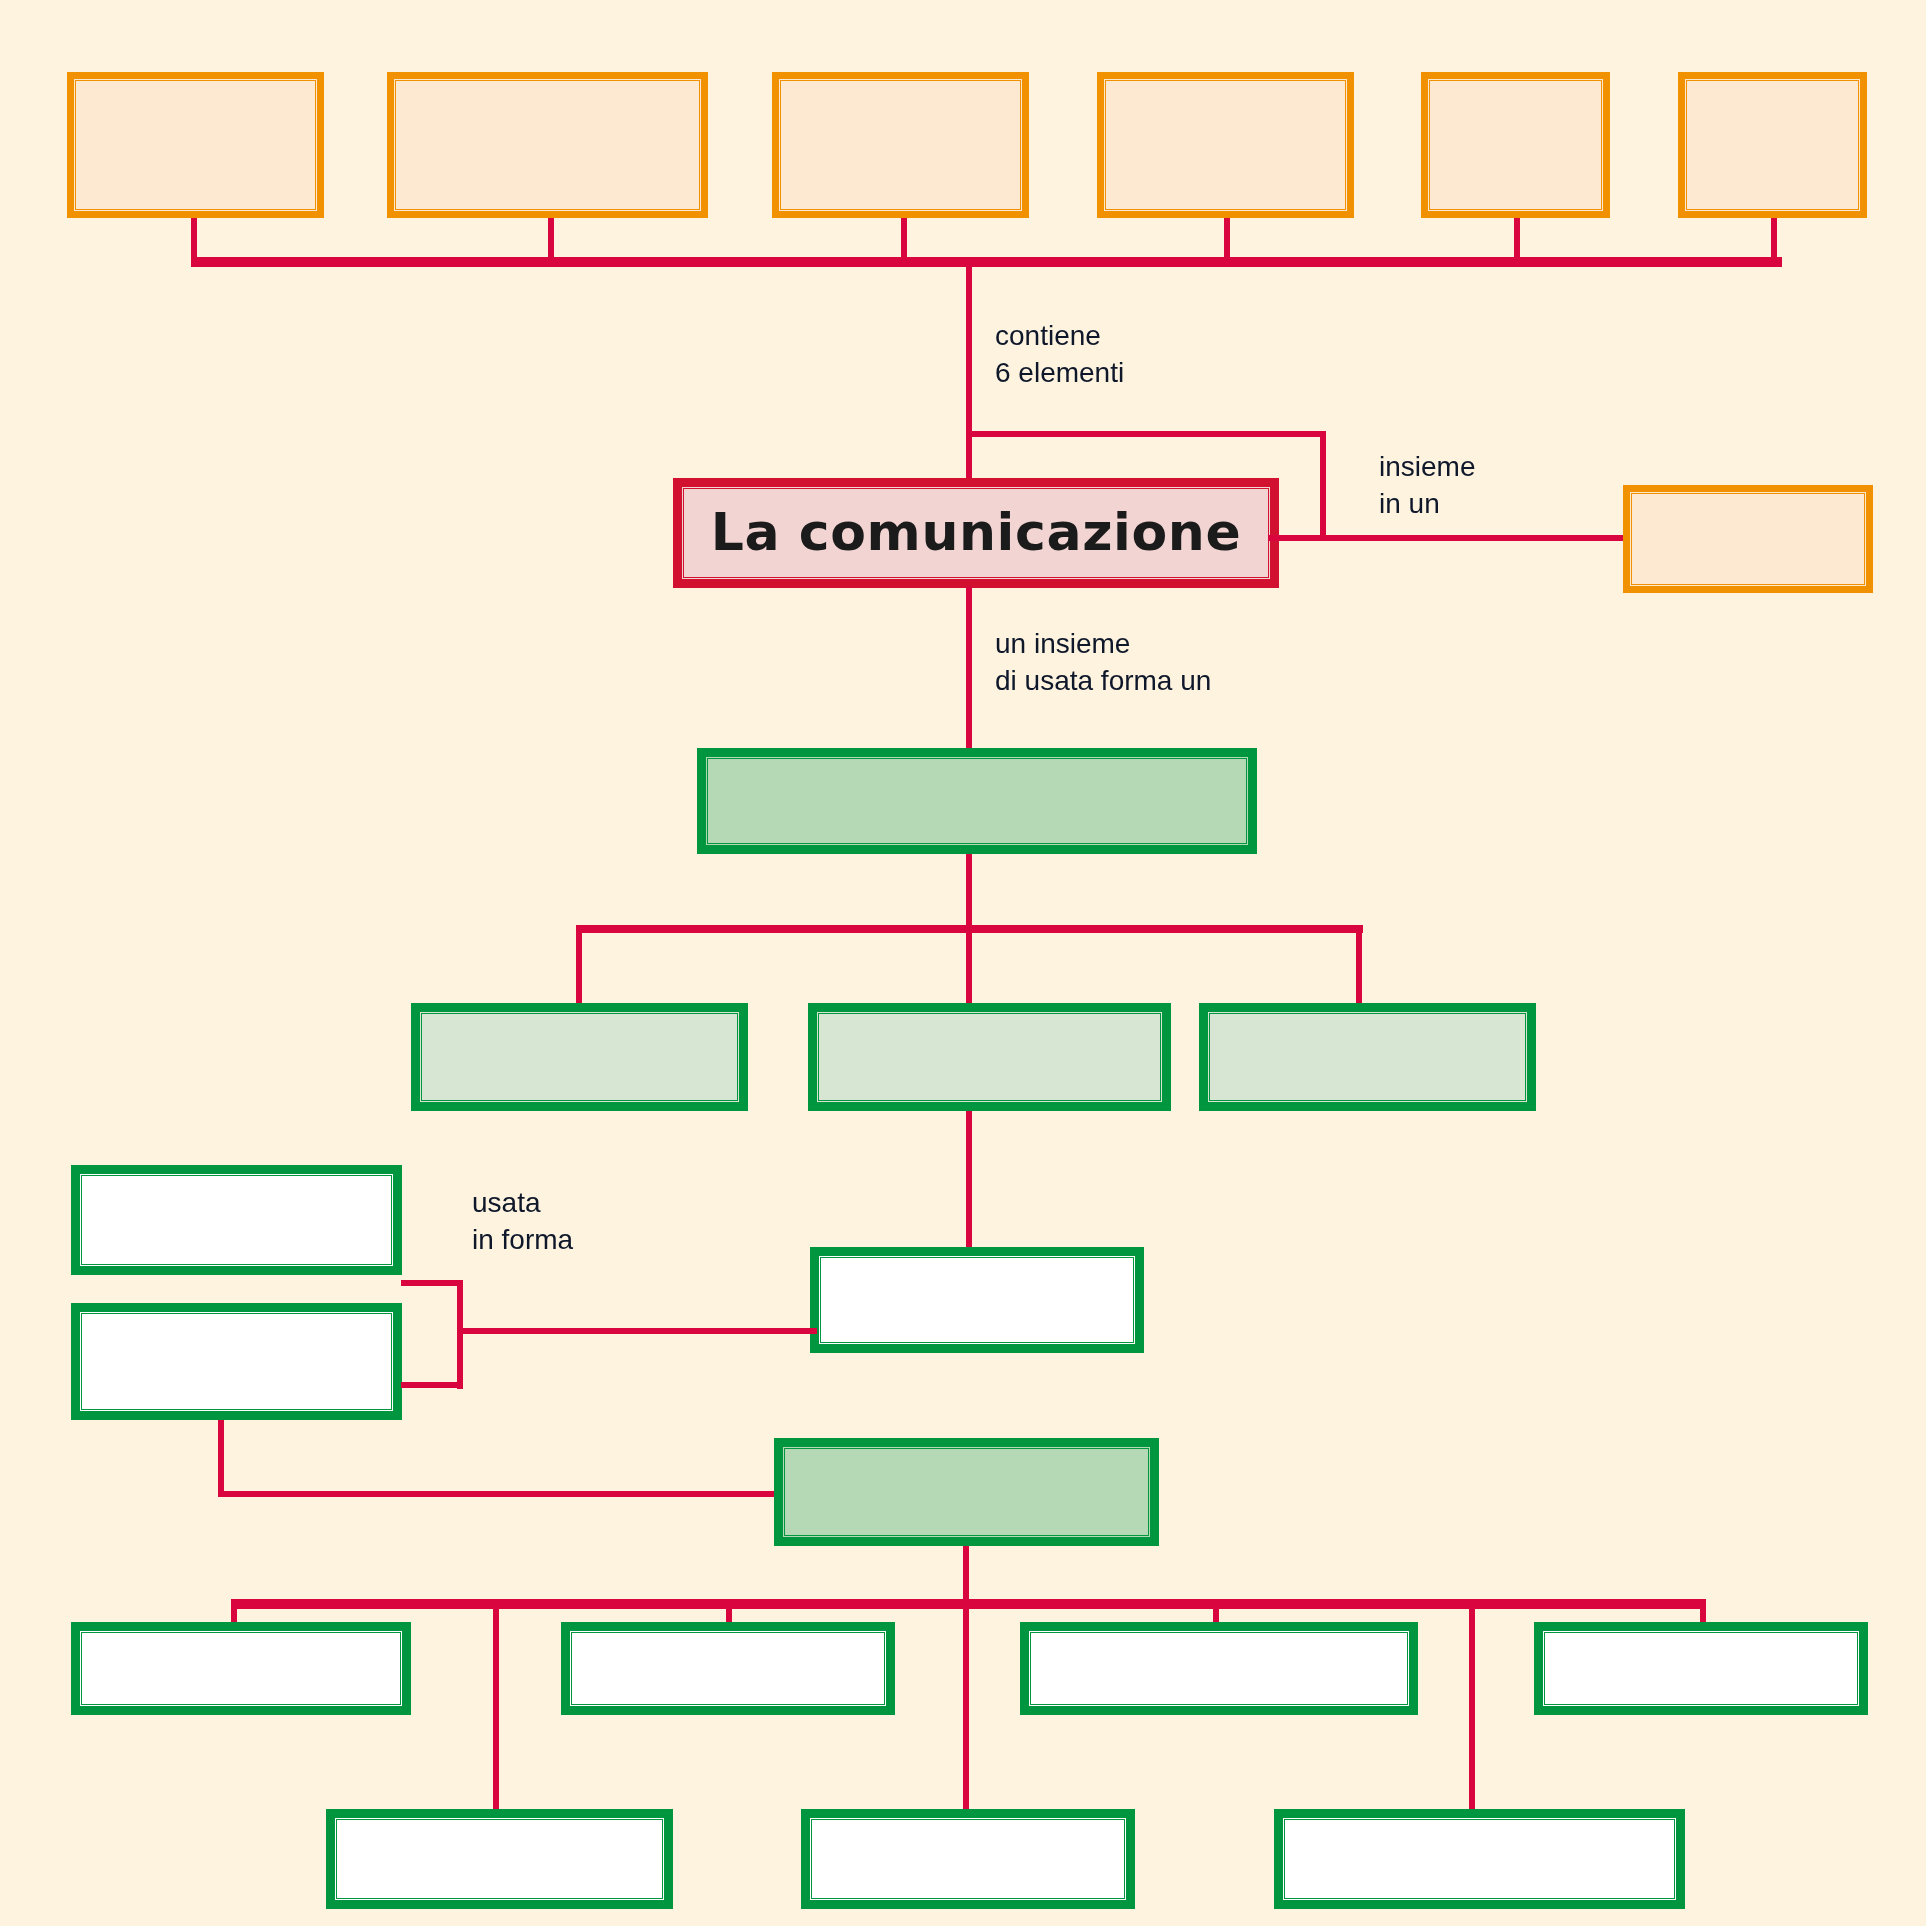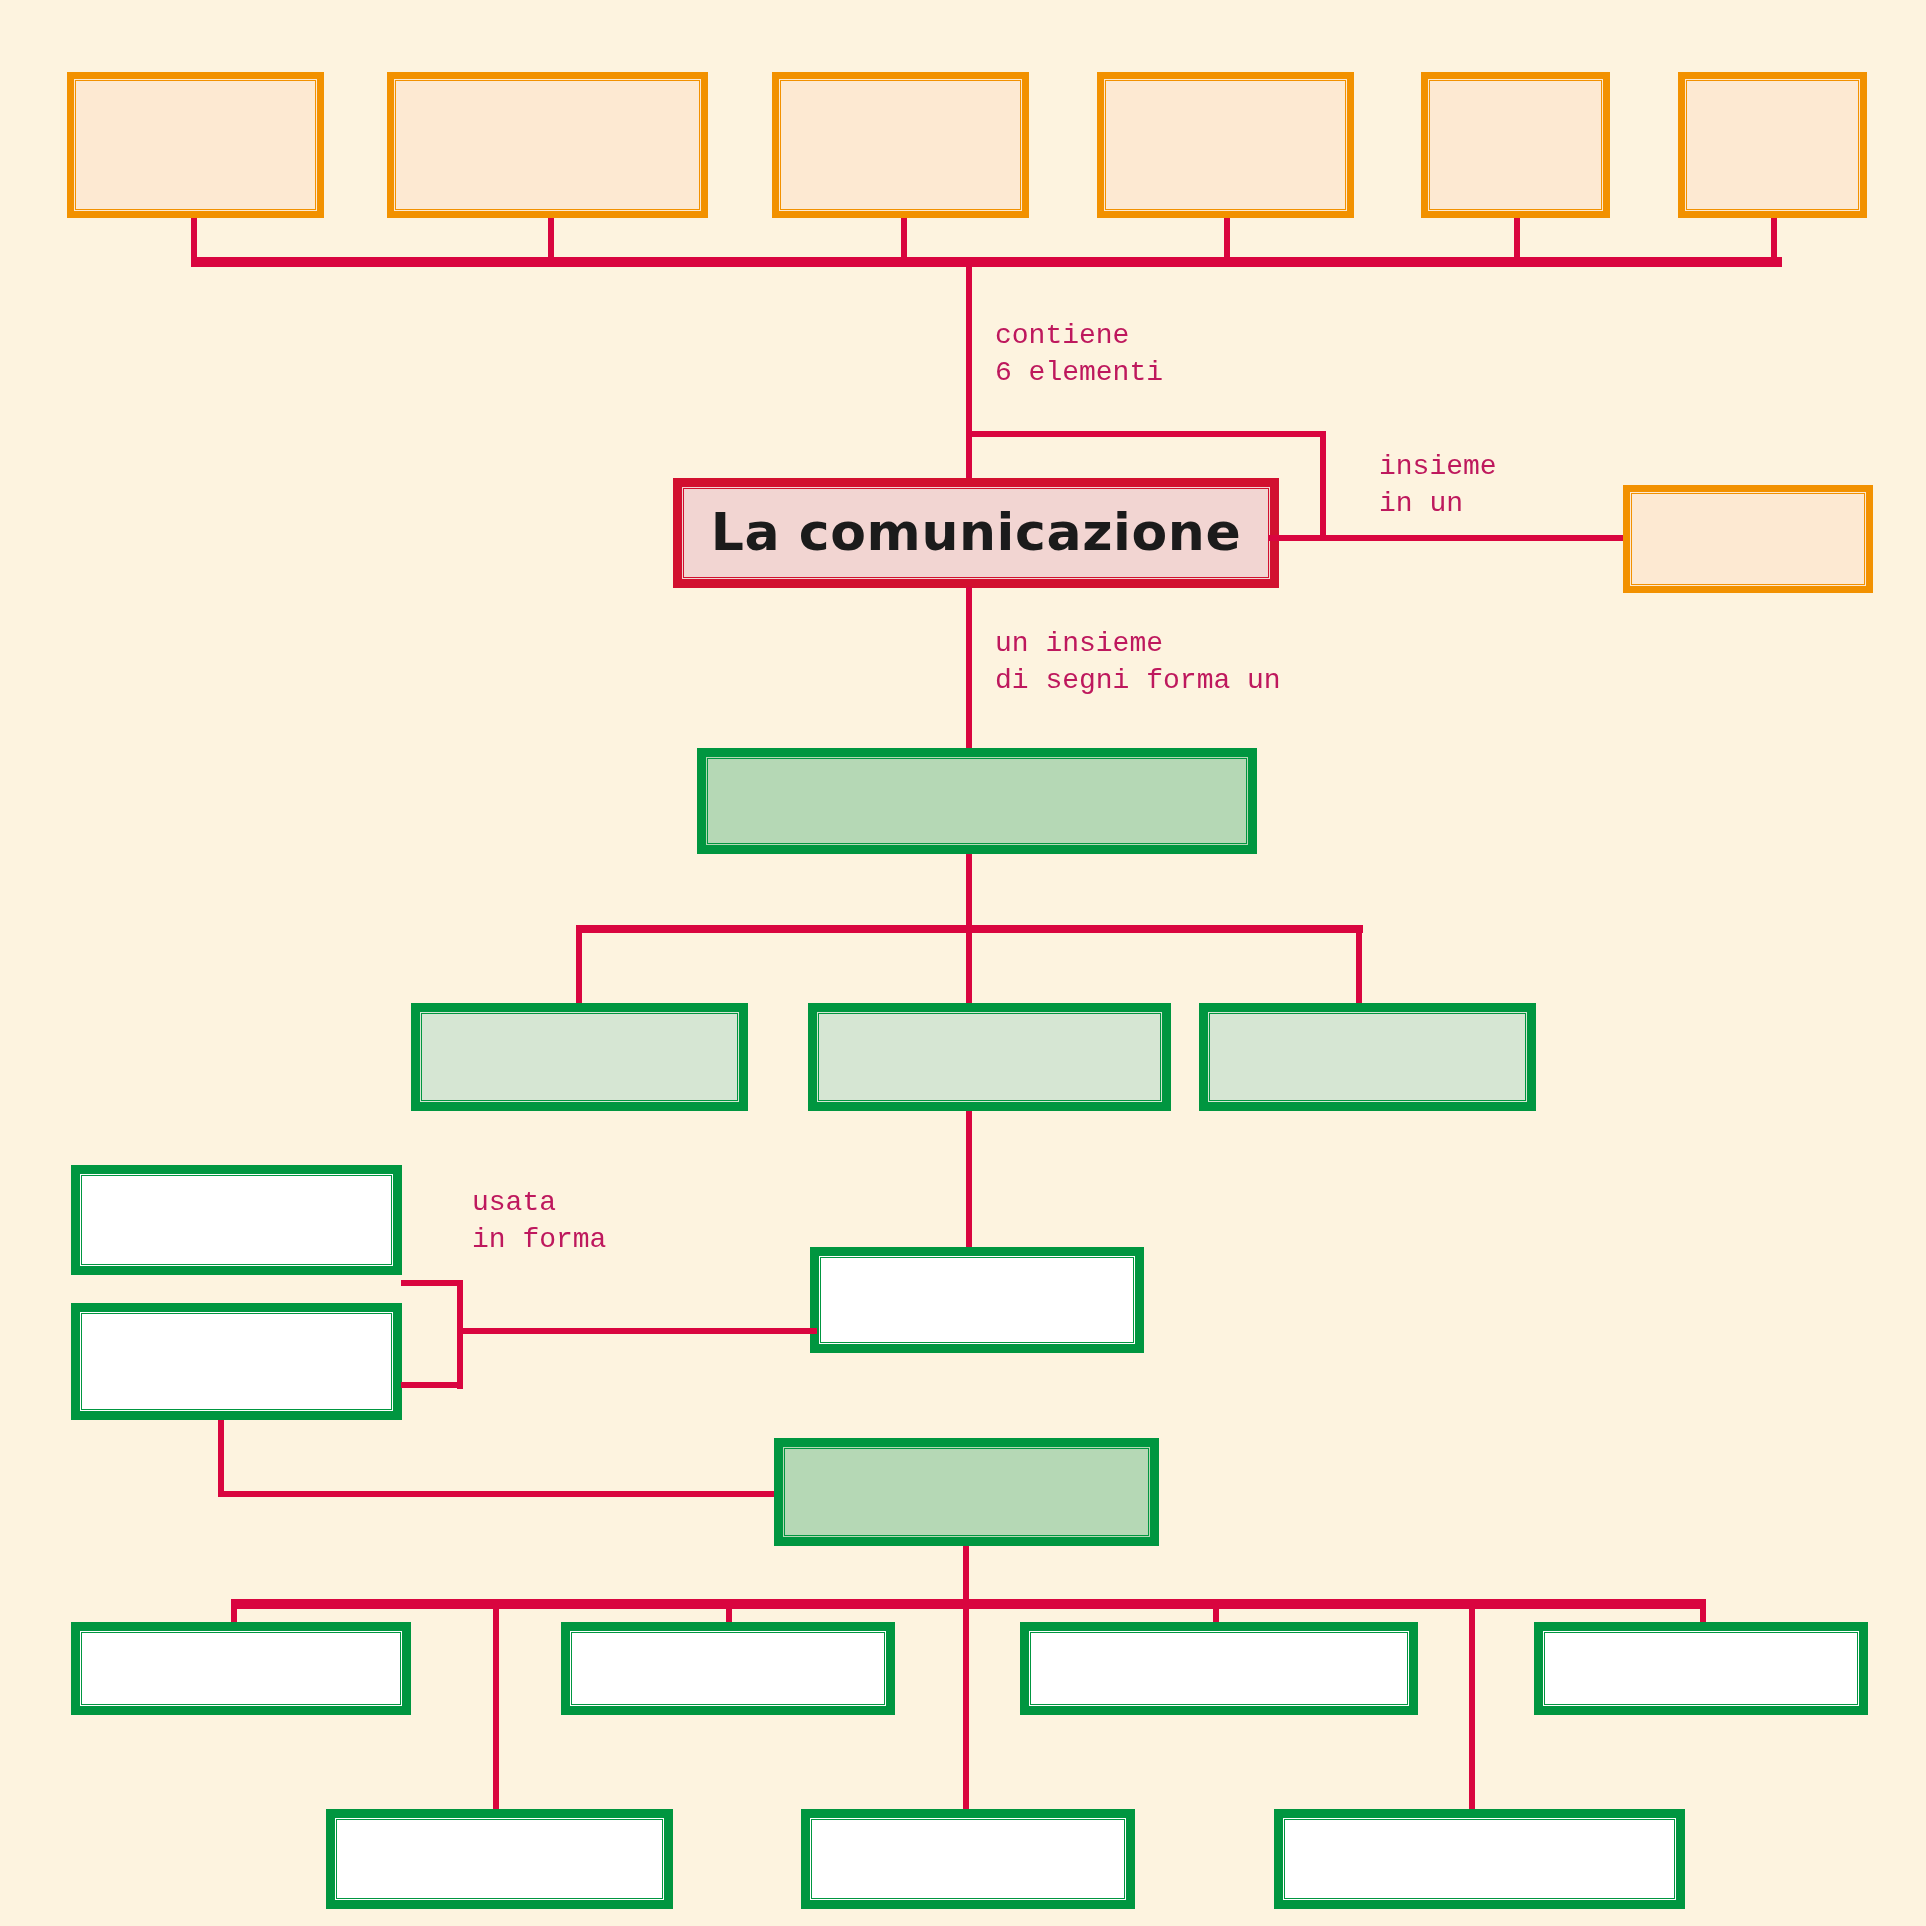--- a/index.html
+++ b/index.html
@@ -56,23 +56,23 @@
   .node-green-white{
     border:9px solid #009640;
     background:#ffffff;
     outline:1.3px solid #009640;
     outline-offset:-11px;
   }
 
   
   .edge-label{
     position:absolute;
-    font-family:Liberation Mono, monospace;
+    font-family:Liberation Sans, sans-serif;
     font-size:28px;
-    color:#be185d;
+    color:#0f172a;
     line-height:1.32;
     white-space:pre;
     letter-spacing:0px;
   }
 </style>
 </head>
 <body>
 
 <div id="stage">
 
@@ -104,21 +104,21 @@
   <div class="wire" style="left:1268px;top:535px;width:360px;height:6.4px;"></div>
 
   <div class="edge-label" style="left:1379px;top:449px;">insieme
 in un</div>
 
   <div class="node node-orange" style="left:1623px;top:485px;width:250px;height:108px;"></div>
 
   <div class="wire" style="left:966px;top:587px;width:6.4px;height:161px;"></div>
 
   <div class="edge-label" style="left:995px;top:626px;">un insieme
-di segni forma un</div>
+di usata forma un</div>
 
   <div class="node node-green-mid" style="left:697px;top:748px;width:560px;height:106px;"></div>
 
   <div class="wire" style="left:966px;top:854px;width:6.4px;height:74px;"></div>
   <div class="wire" style="left:576px;top:925px;width:787px;height:7.7px;"></div>
   <div class="wire" style="left:576px;top:925px;width:6.4px;height:83px;"></div>
   <div class="wire" style="left:966px;top:925px;width:6.4px;height:83px;"></div>
   <div class="wire" style="left:1356px;top:925px;width:6.4px;height:83px;"></div>
 
   <div class="node node-green-light" style="left:411px;top:1003px;width:337px;height:108px;"></div>

